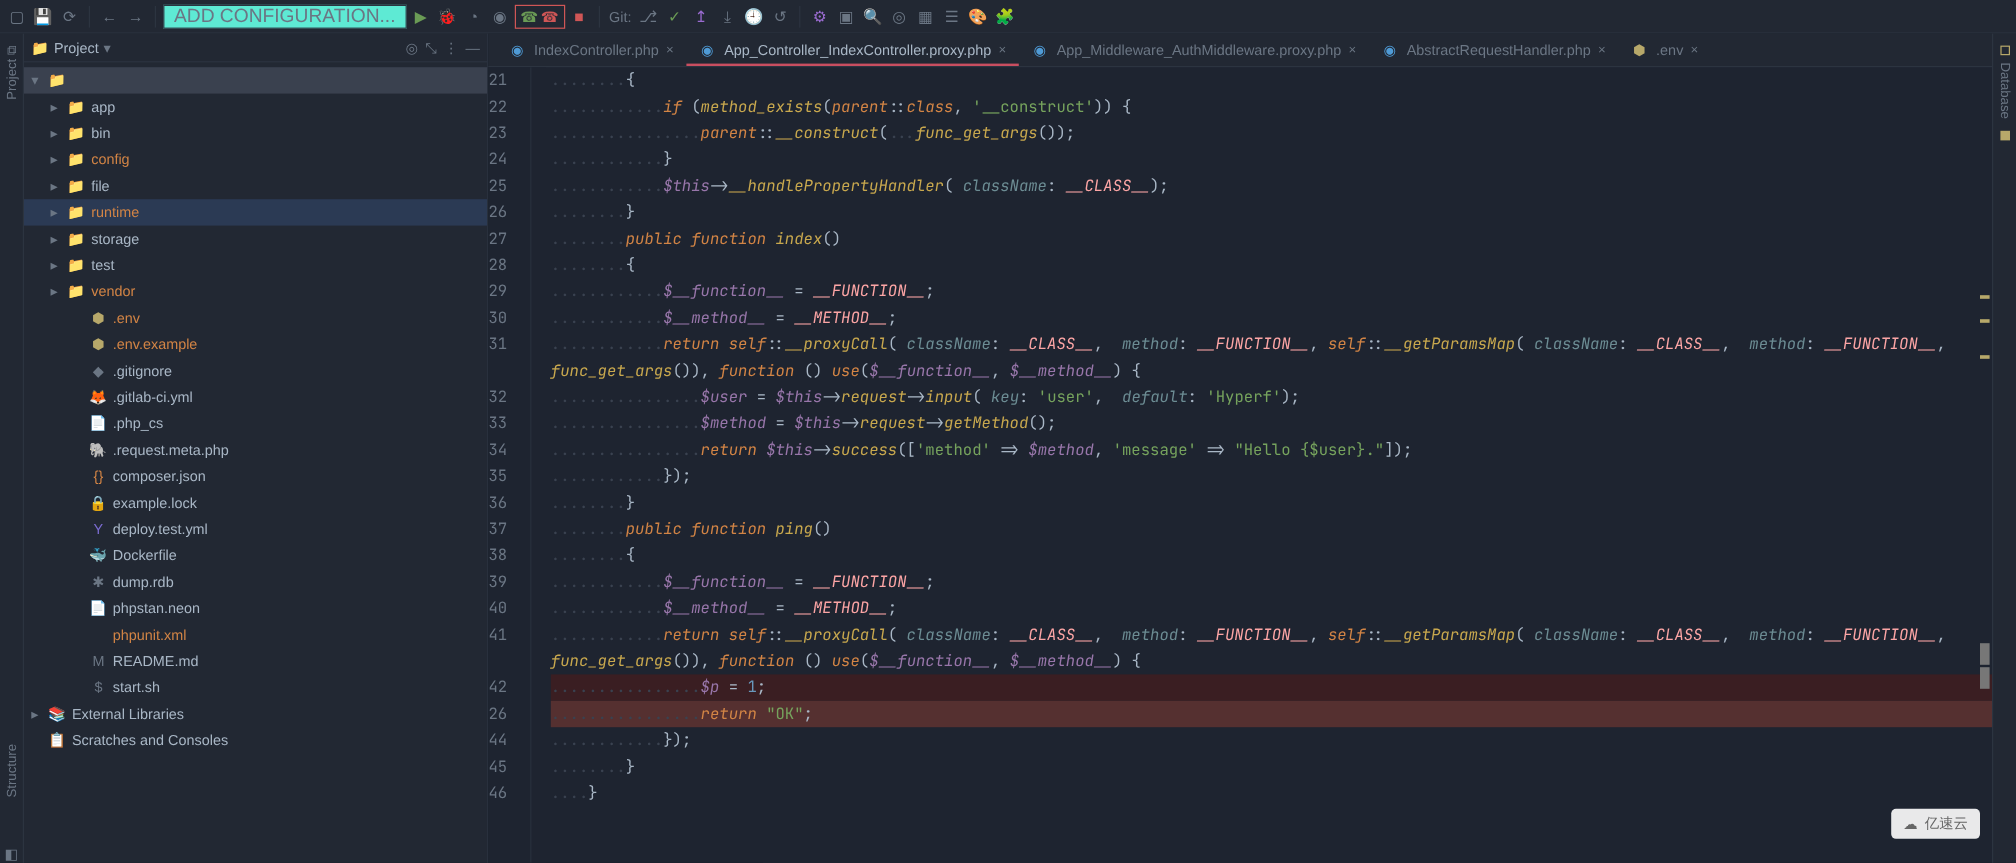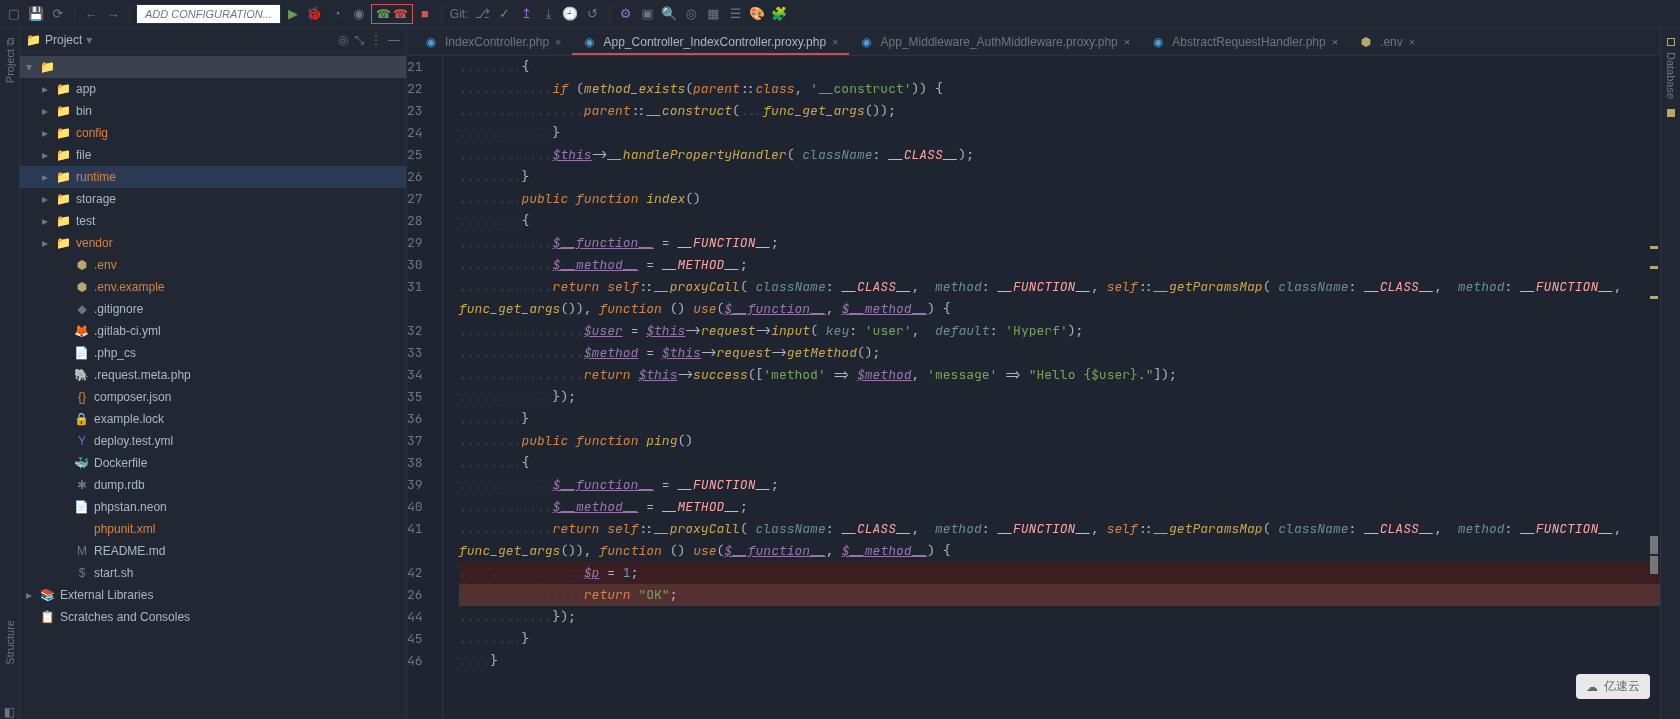--- a/index.html
+++ b/index.html
@@ -49,23 +49,23 @@
   }
   .tb-btn {
     width: 20px; height: 20px;
     display: flex; align-items: center; justify-content: center;
     color: var(--text-dim);
     cursor: pointer;
     font-size: 13px;
   }
   .tb-sep { width: 1px; height: 18px; background: var(--border); margin: 0 4px; }
   .run-config {
-    background: #ffffff; border: 1px solid var(--border);
-    padding: 1px 8px; color: var(--text-dim); font-size: 11px;
-    min-width: 120px; height: 20px; display:flex; align-items:center;font-style:italic;
+    background: #5eead4; border: 1px solid var(--border);
+    padding: 1px 8px; color: var(--text-dim); font-size: 16px;
+    min-width: 120px; height: 20px; display:flex; align-items:center;
   }
   .phone-icons {
     border: 1px solid #d05656; padding: 2px 4px; display:flex; gap:2px;
   }
   
   .left-bar {
     position: absolute; left: 0; top: 28px; bottom: 0; width: 20px;
     background: var(--bg-panel); border-right: 1px solid var(--border);
     display:flex; flex-direction:column; align-items:center; gap:40px; padding-top:10px;
     color: var(--text-dim);
@@ -128,21 +128,21 @@
   .gutter {
     width: 36px; background: var(--bg-gutter); text-align: left;
     color: var(--text-dim); padding-right:6px; border-right:1px solid var(--border);
     user-select:none;
   }
   .fold-col { width:12px; background: var(--bg-gutter); }
   .code { flex:1; white-space:pre; padding-left:4px; position:relative; }
   .code .ws { color: #3a4250; }
   .kw { color: var(--orange); font-style: italic; }
   .fn { color: #c8a84e; font-style: italic; }
-  .var { color: #9876aa; font-style: italic; text-decoration: underline; }
+  .var { color: #9876aa; font-style: italic; }
   .str { color: var(--string); }
   .num { color: var(--number); }
   .op { color: var(--text); }
   .const { color: #fca5a5; font-style: italic; }
   .param { color: #6c8c93; font-style: italic; }
   .row { position:relative; height:22px; }
   .row.hi { background: var(--bg-line-hi); }
   .right-marks {
     position:absolute; right:0; top:0; bottom:0; width:12px;
   }

